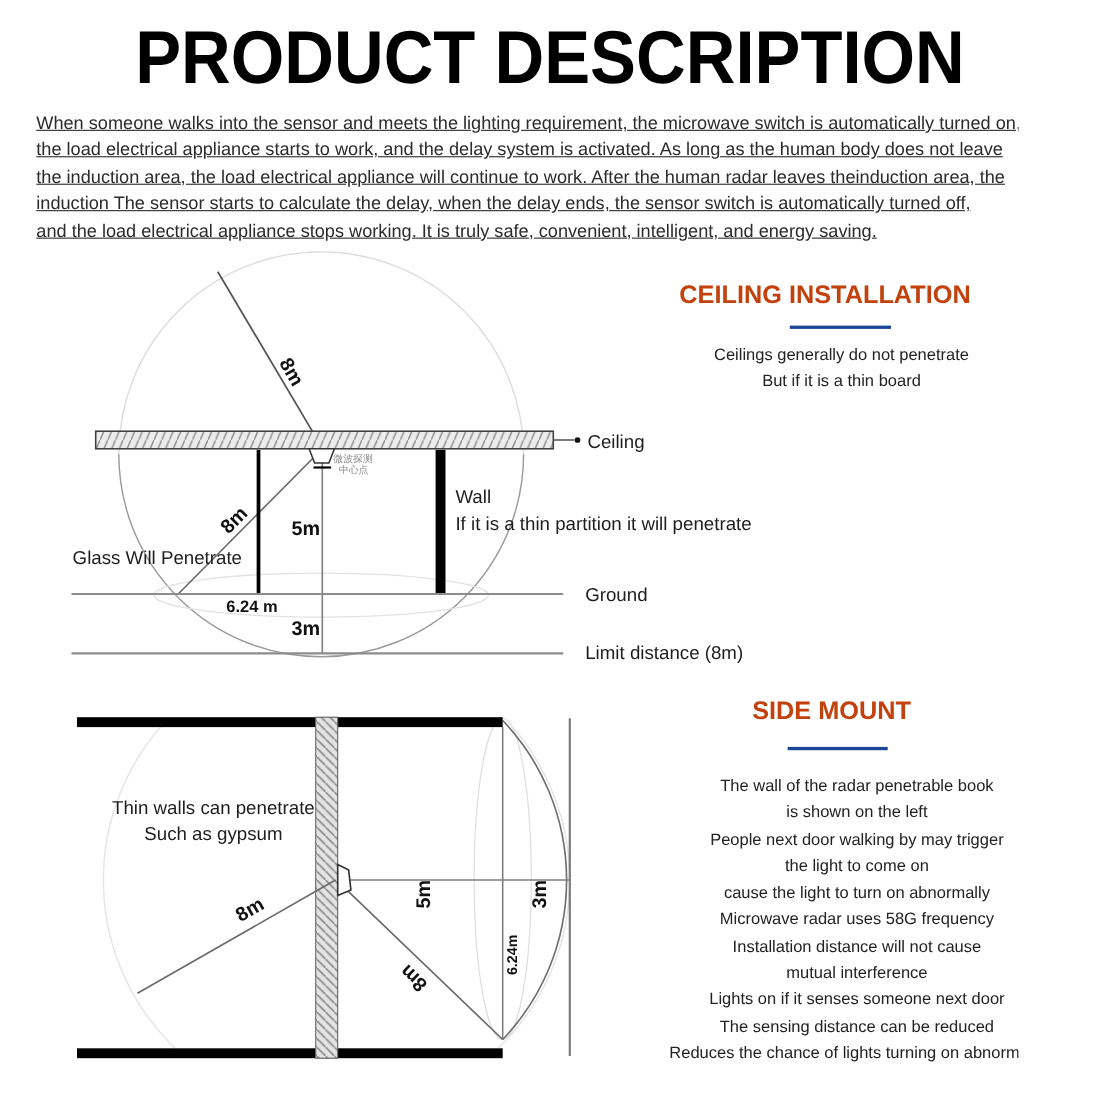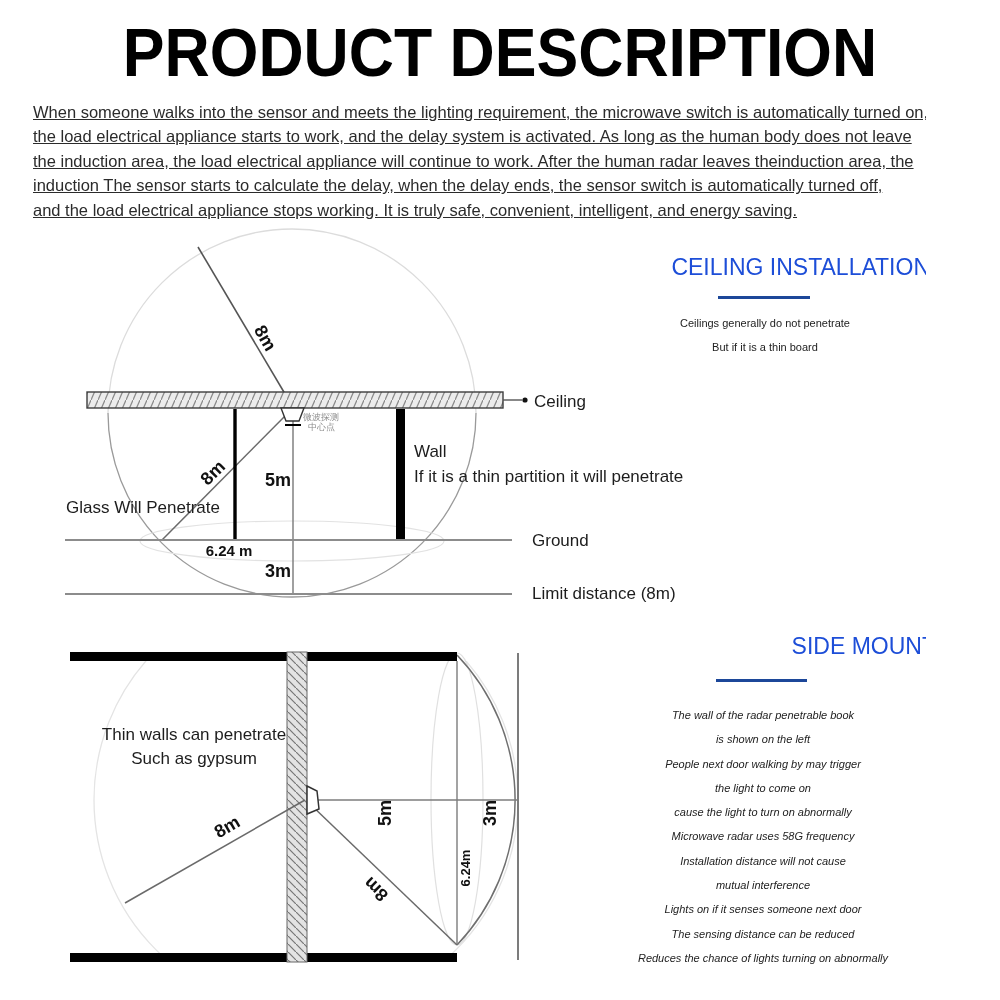--- a/index.html
+++ b/index.html
@@ -11,35 +11,35 @@
     position:absolute; top:18px; left:0; width:1000px; text-align:center;
     font-size:68px; line-height:68px; font-weight:bold; color:#000;
     transform:scaleX(0.92); transform-origin:center; white-space:nowrap;
   }
   .intro {
     position:absolute; top:100px; left:33px; font-size:16.5px;
     line-height:24.4px; color:#2b2b2b;
   }
   .intro div { white-space:nowrap;text-decoration:underline; }
   .sec-head {
-    position:absolute; font-size:23px; font-weight:normal; color:#1d4ed8;
-    text-align:right; white-space:nowrap;
+    position:absolute; font-size:23px; font-weight:bold; color:#c2410c;
+    text-align:center; white-space:nowrap;
   }
   #ceilHead { top:254px; left:570px; width:360px; }
   #sideHead { top:633px; left:576px; width:360px; }
   .accent-line { position:absolute; height:3px; background:#1c4799; }
   #ceilLine { top:296px; left:718px; width:92px; }
   #sideLine { top:679px; left:716px; width:91px; }
   .col-text {
-    position:absolute; font-size:11px; line-height:24.3px;
+    position:absolute; font-size:15px; line-height:24.3px;
     text-align:center; color:#222;
   }
   .col-text div { white-space:nowrap; }
   #ceilText { top:311px; left:585px; width:360px; }
-  #sideText { top:703px; left:583px; width:360px;font-style:italic; }
+  #sideText { top:703px; left:599px; width:360px; }
   svg.overlay { position:absolute; left:0; top:0; }
   .dlabel { font-size:17px; fill:#1d1d1d; }
   .dim { font-size:18px; font-weight:bold; fill:#111; }
   .dim-s { font-size:15px; font-weight:bold; fill:#111; }
   .dim-xs { font-size:13px; font-weight:bold; fill:#111; }
   .cn { font-size:9px; fill:#8a8a8a; }
 </style>
 </head>
 <body>
 

